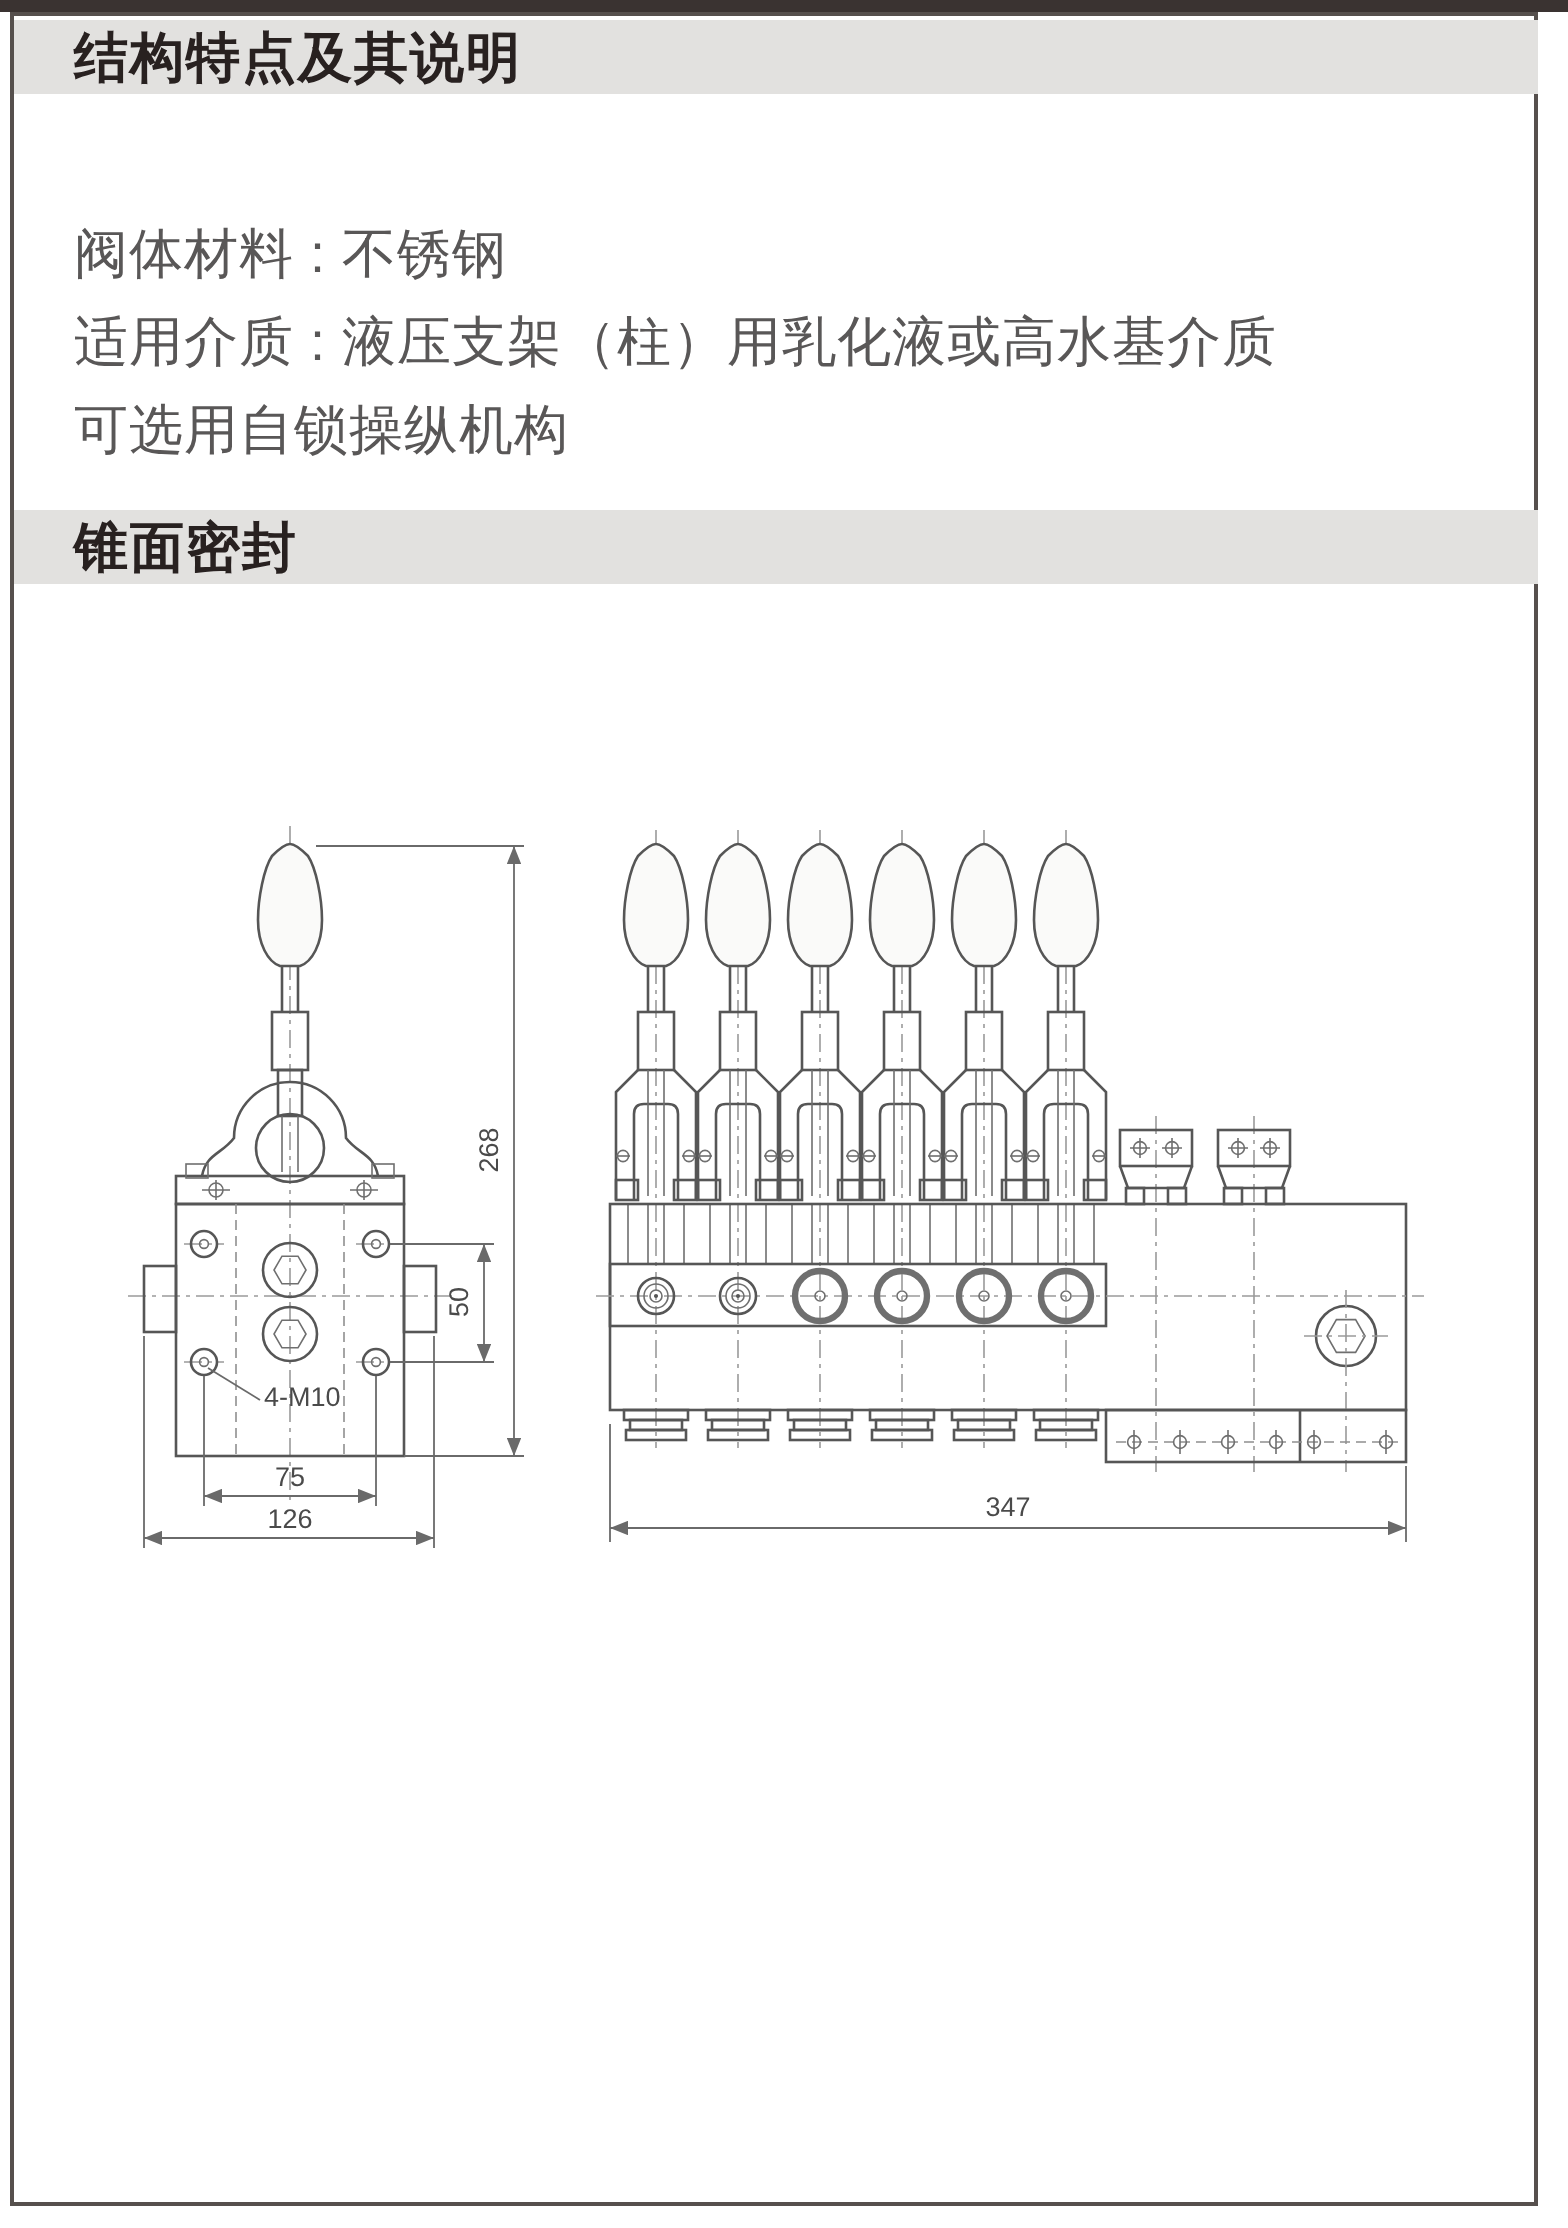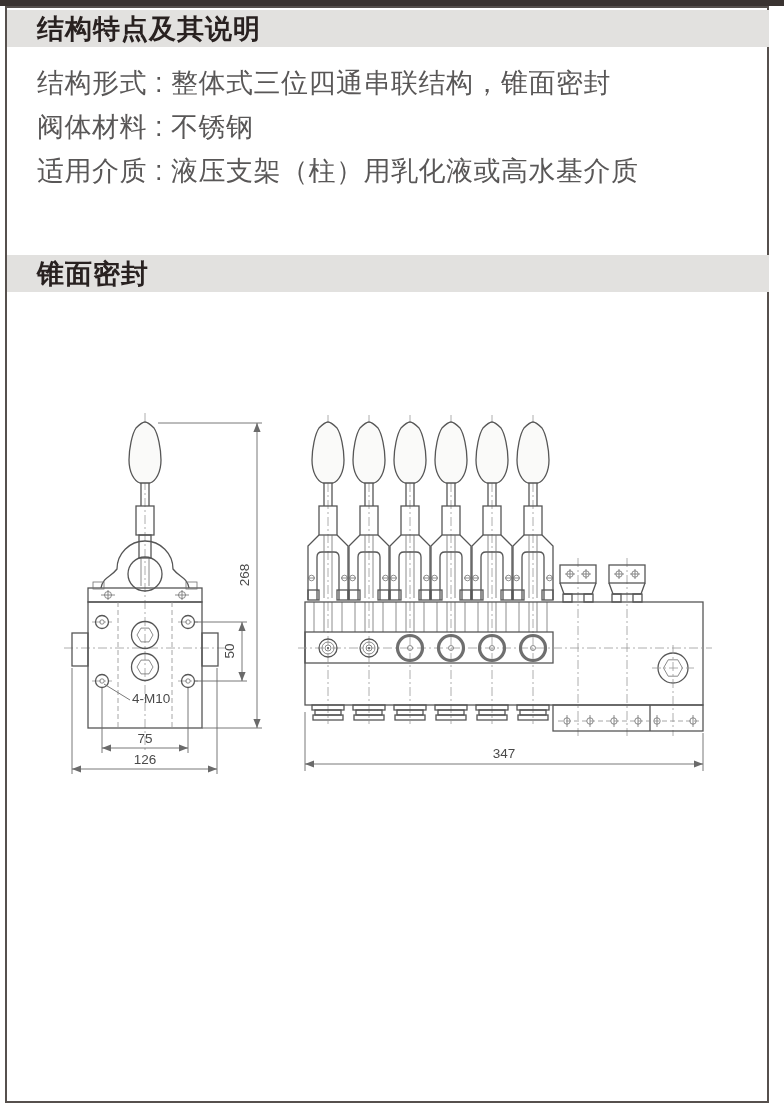--- a/index.html
+++ b/index.html
@@ -29,23 +29,23 @@
 <body>
 
 <div class="page">
   <div class="topbar"></div>
   <div class="frame"></div>
 
   <div class="hbar hbar1">
     <div class="htxt">结构特点及其说明</div>
   </div>
 
-  <div class="bline bl0">结构形式 : 整体式三位四通串联结构，锥面密封</div>
   <div class="bline bl2">适用介质 : 液压支架（柱）用乳化液或高水基介质</div>
   <div class="bline bl1">阀体材料 : 不锈钢</div>
+  <div class="bline bl3">可选用自锁操纵机构</div>
 
   <div class="hbar hbar2">
     <div class="htxt">锥面密封</div>
   </div>
 
   <svg class="draw" width="784" height="1114" viewBox="0 0 784 1114">
     <defs>
       <marker id="ah" viewBox="0 0 10 8" refX="10" refY="4" markerWidth="11" markerHeight="8" orient="auto-start-reverse">
           <path d="M0 0 L10 4 L0 8 Z" fill="#6a6a6a"></path>
         </marker>

